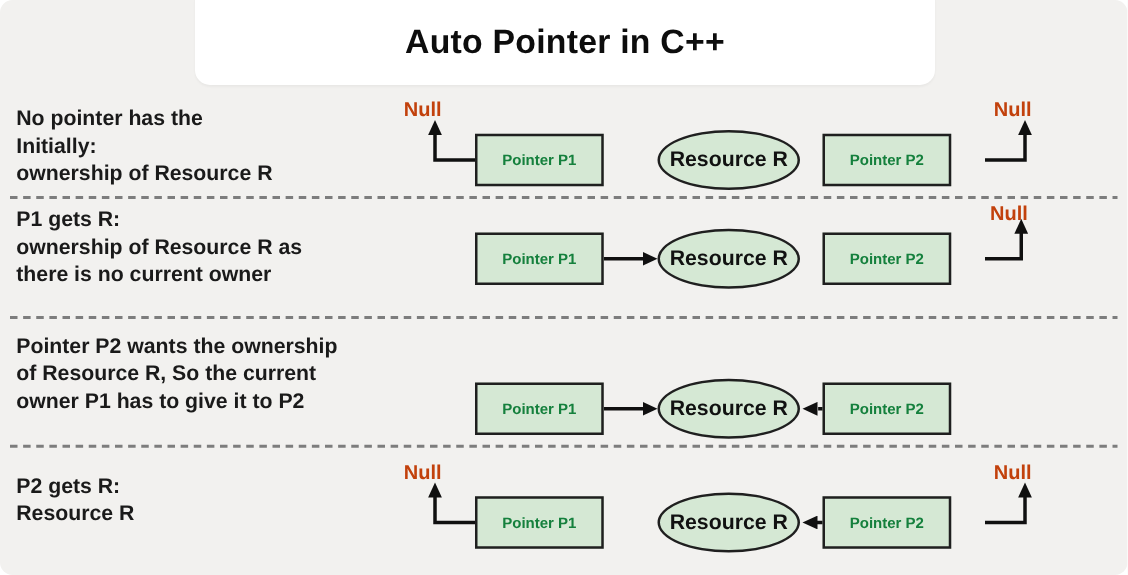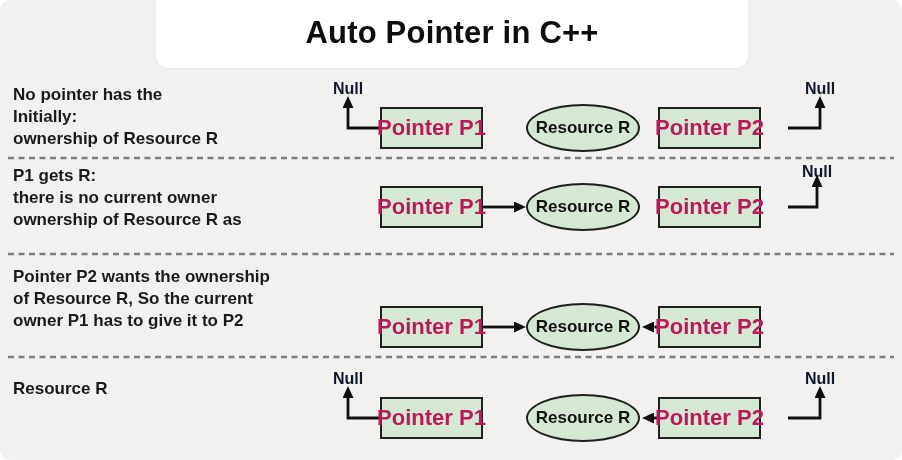--- a/index.html
+++ b/index.html
@@ -30,21 +30,21 @@
     width: 592px;
     height: 80px;
     background: var(--card);
     border-radius: 12px;
     display: flex;
     align-items: center;
     justify-content: center;
     box-shadow: 0 1px 2px rgba(0,0,0,0.04);
   }
   .title-card span {
-    font-size: 31px;
+    font-size: 27px;
     font-weight: 700;
     color: #0d0d0d;
     padding-top: 10px;
     letter-spacing: 0.2px;
   }
 
   .overlay {
     position: absolute;
     left: 0; top: 0;
     width: 902px; height: 460px;
@@ -74,23 +74,23 @@
 
   .node-box {
     position: absolute;
     width: 103px;
     height: 42px;
     background: var(--node-fill);
     border: 2px solid var(--node-border);
     display: flex;
     align-items: center;
     justify-content: center;
-    font-size: 22px;
+    font-size: 12px;
     font-weight: 700;
-    color: #be185d;
+    color: #15803d;
     box-sizing: border-box;
     white-space: nowrap;
   }
   .node-ellipse {
     position: absolute;
     left: 526px;
     width: 114px;
     height: 48px;
     background: var(--node-fill);
     border: 2px solid var(--node-border);
@@ -100,24 +100,23 @@
     justify-content: center;
     font-size: 17px;
     font-weight: 700;
     color: #111;
     box-sizing: border-box;
     white-space: nowrap;
   }
   .null-label {
     position: absolute;
     width: 50px;
-    text-align: center;
     font-size: 16px;
     font-weight: 700;
-    color: #0f172a;
+    color: #c2410c;
   }
   .p1 { left: 380px; }
   .p2 { left: 658px; }
 </style>
 </head>
 <body>
 
 <div class="canvas">
 
   <svg class="overlay" width="902" height="460" viewBox="0 0 902 460">
@@ -155,38 +154,39 @@
     <div>ownership of Resource R</div>
   </div>
   <div class="null-label" style="left:323px;top:80px">Null</div>
   <div class="null-label" style="left:795px;top:80px">Null</div>
   <div class="node-box p1" style="top:107px">Pointer P1</div>
   <div class="node-ellipse" style="top:104px">Resource R</div>
   <div class="node-box p2" style="top:107px">Pointer P2</div>
 
   <div class="caption" style="top:165px">
     <div>P1 gets R:</div>
+    <div>ownership of Resource R as</div>
     <div>there is no current owner</div>
-    <div>ownership of Resource R as</div>
   </div>
   <div class="null-label" style="left:792px;top:163px">Null</div>
   <div class="node-box p1" style="top:186px">Pointer P1</div>
   <div class="node-ellipse" style="top:183px">Resource R</div>
   <div class="node-box p2" style="top:186px">Pointer P2</div>
 
   <div class="caption" style="top:266px">
     <div>Pointer P2 wants the ownership</div>
     <div>of Resource R, So the current</div>
     <div>owner P1 has to give it to P2</div>
   </div>
   <div class="node-box p1" style="top:306px">Pointer P1</div>
   <div class="node-ellipse" style="top:303px">Resource R</div>
   <div class="node-box p2" style="top:306px">Pointer P2</div>
 
   <div class="caption" style="top:378px">
+    <div>P2 gets R:</div>
     <div>Resource R</div>
   </div>
   <div class="null-label" style="left:323px;top:370px">Null</div>
   <div class="null-label" style="left:795px;top:370px">Null</div>
   <div class="node-box p1" style="top:397px">Pointer P1</div>
   <div class="node-ellipse" style="top:394px">Resource R</div>
   <div class="node-box p2" style="top:397px">Pointer P2</div>
 
 </div>
 

